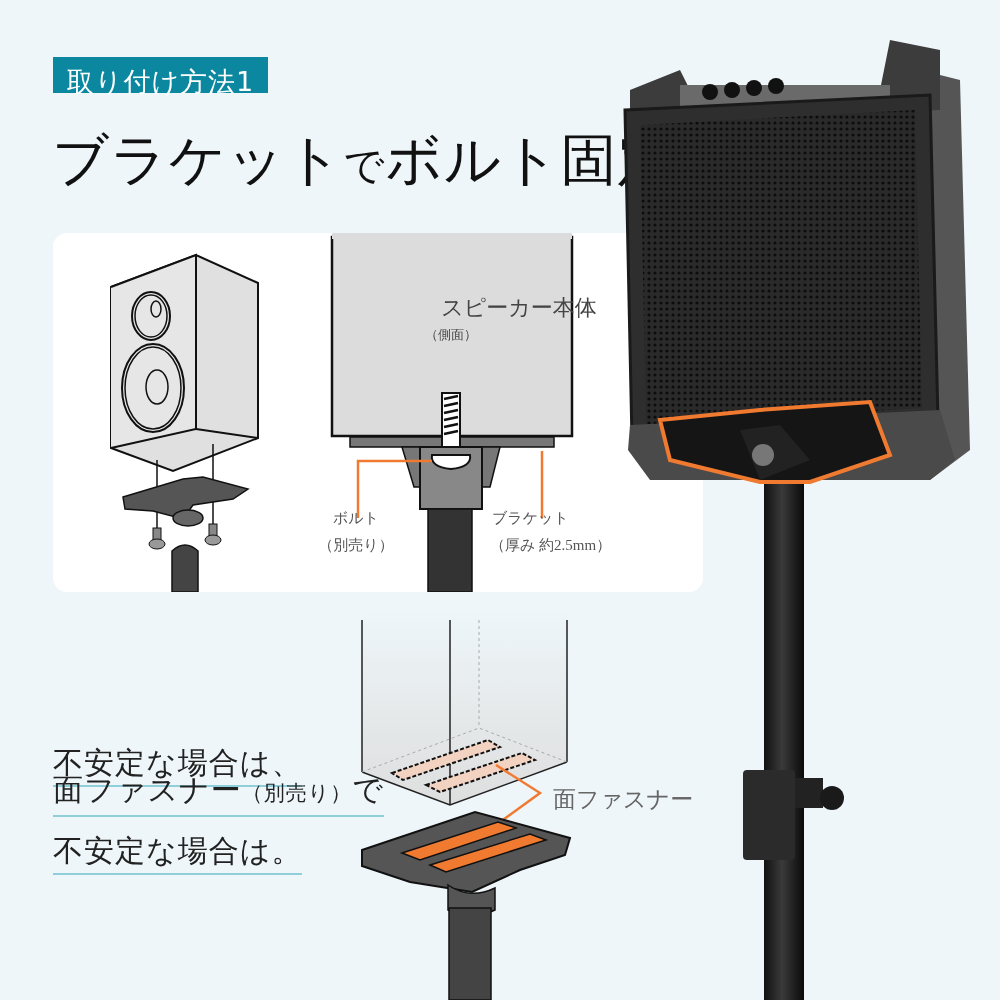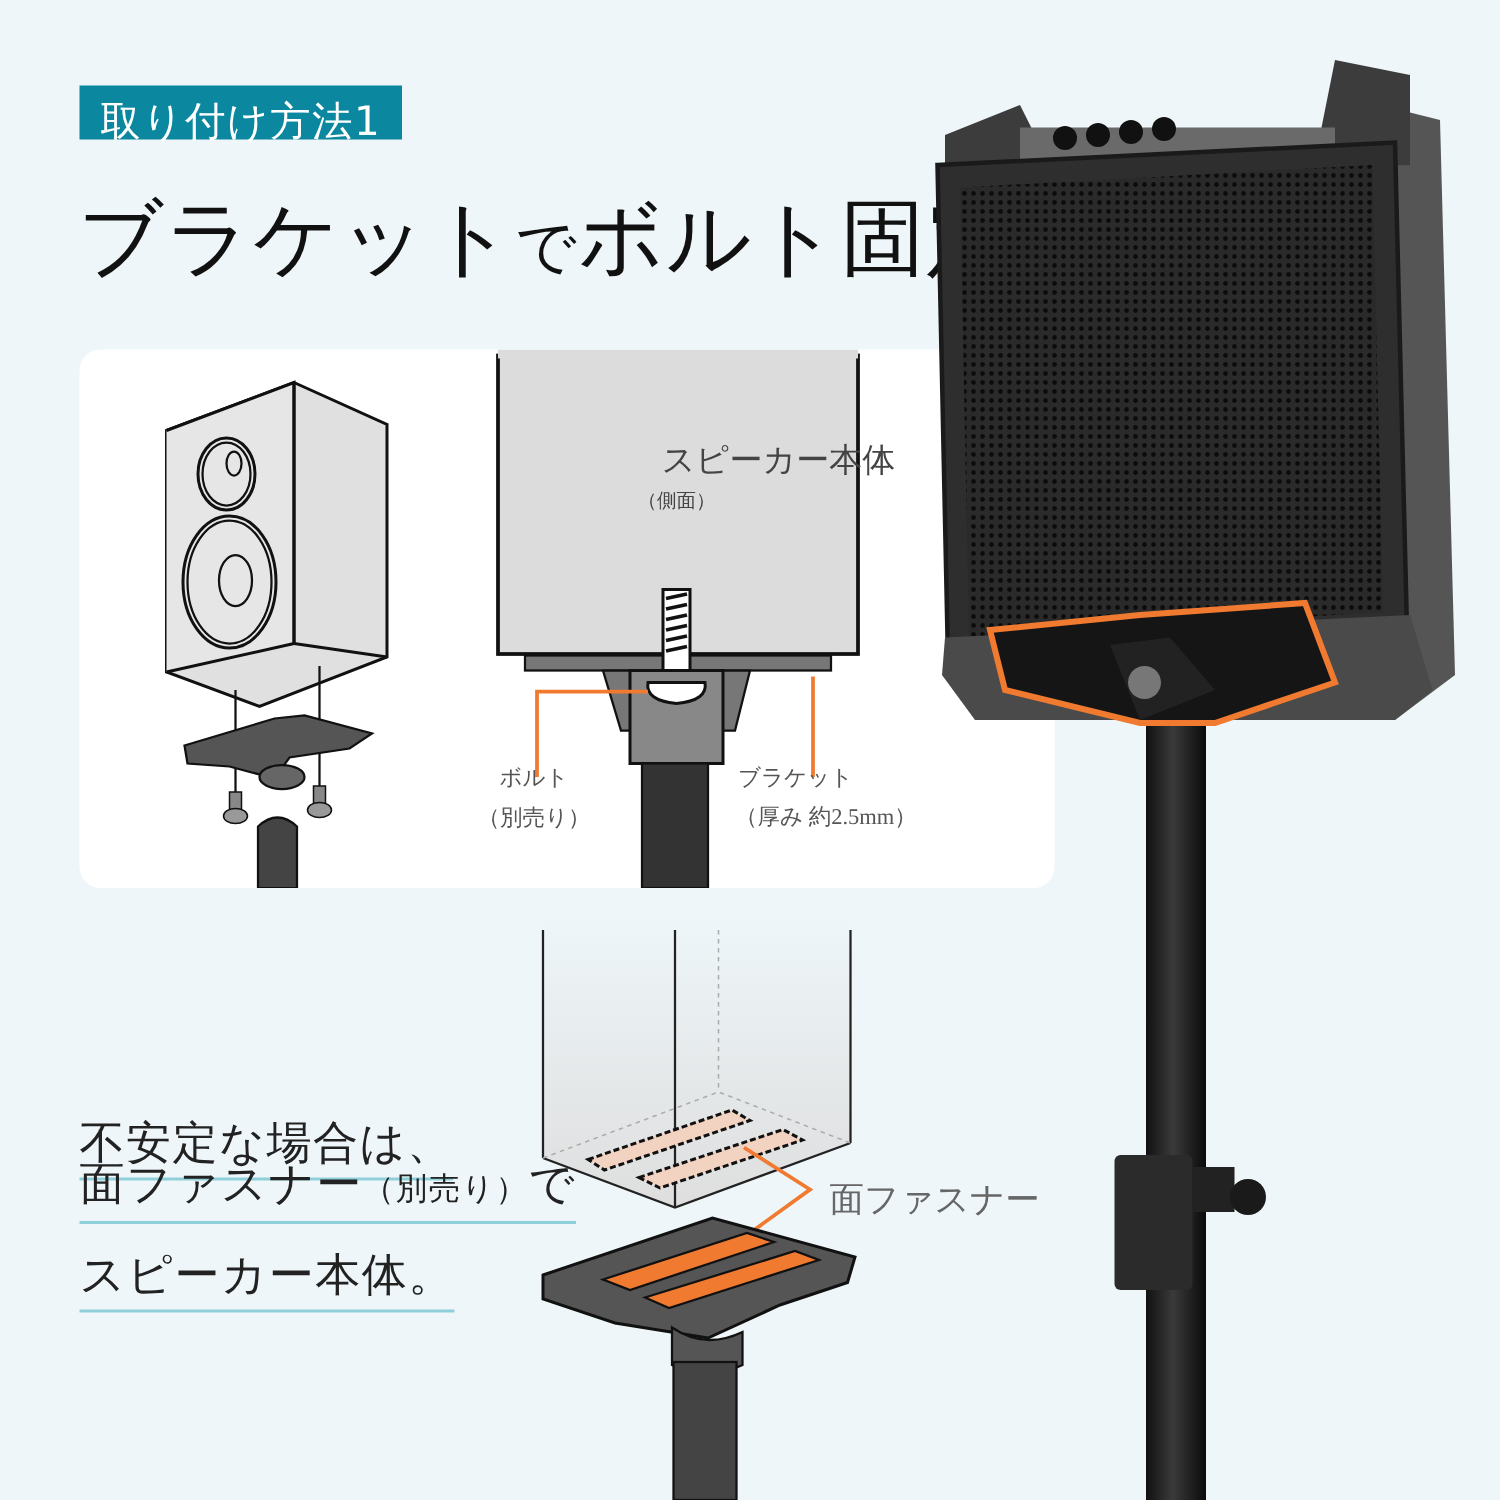--- a/index.html
+++ b/index.html
@@ -129,21 +129,21 @@
 
   <polygon points="50,390 150,380 260,372 280,425 200,452 150,452 60,430" fill="#151515" stroke="#f07a30" stroke-width="4"></polygon>
   <polygon points="130,400 170,395 200,430 150,450" fill="#222"></polygon>
   <circle cx="153" cy="425" r="11" fill="#777"></circle>
 </svg>
 
 <div class="abs note" style="top:743px;">不安定な場合は、</div>
 <div class="abs note" style="top:770px;">
   <span>面ファスナー</span><span class="sm">（別売り）</span><span>で</span>
 </div>
-<div class="abs note" style="top:831px;">スピーカー本体。</div>
+<div class="abs note" style="top:831px;">不安定な場合は。</div>
 
 <svg class="abs" style="left:350px;top:610px" width="250" height="390">
   <defs>
     <linearGradient id="fade" x1="0" y1="0" x2="0" y2="1">
       <stop offset="0" stop-color="#eef6f9"></stop>
       <stop offset="1" stop-color="#dedede"></stop>
     </linearGradient>
   </defs>
 
   <polygon points="12,0 217,0 217,152 100,195 12,162" fill="url(#fade)"></polygon>

